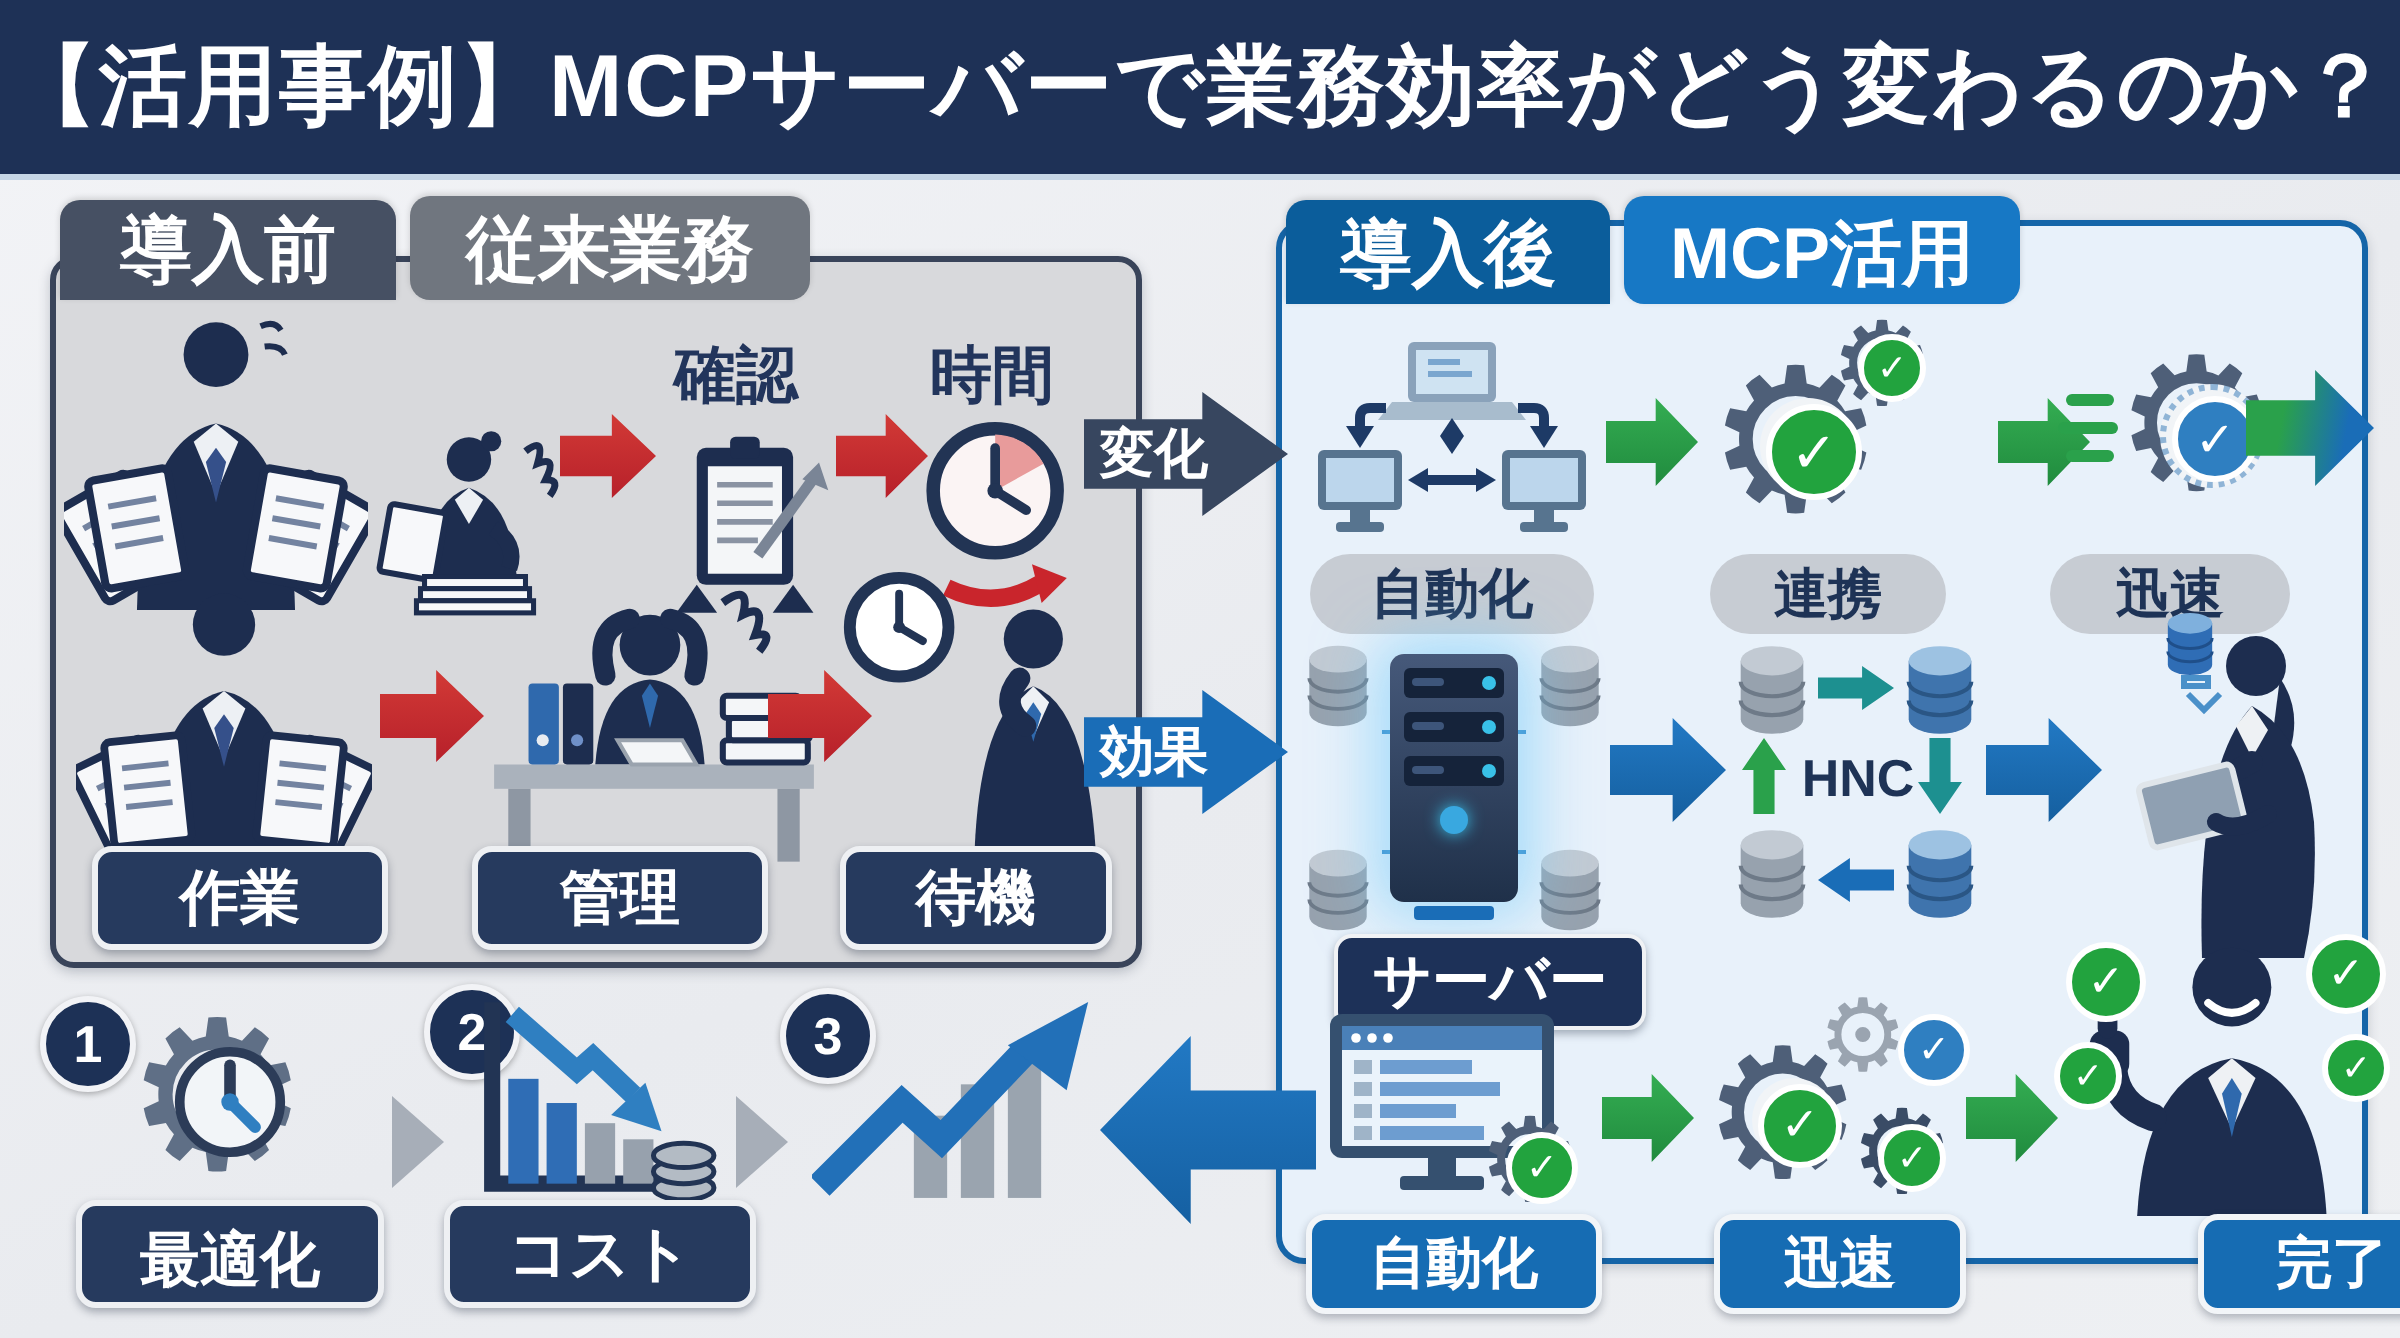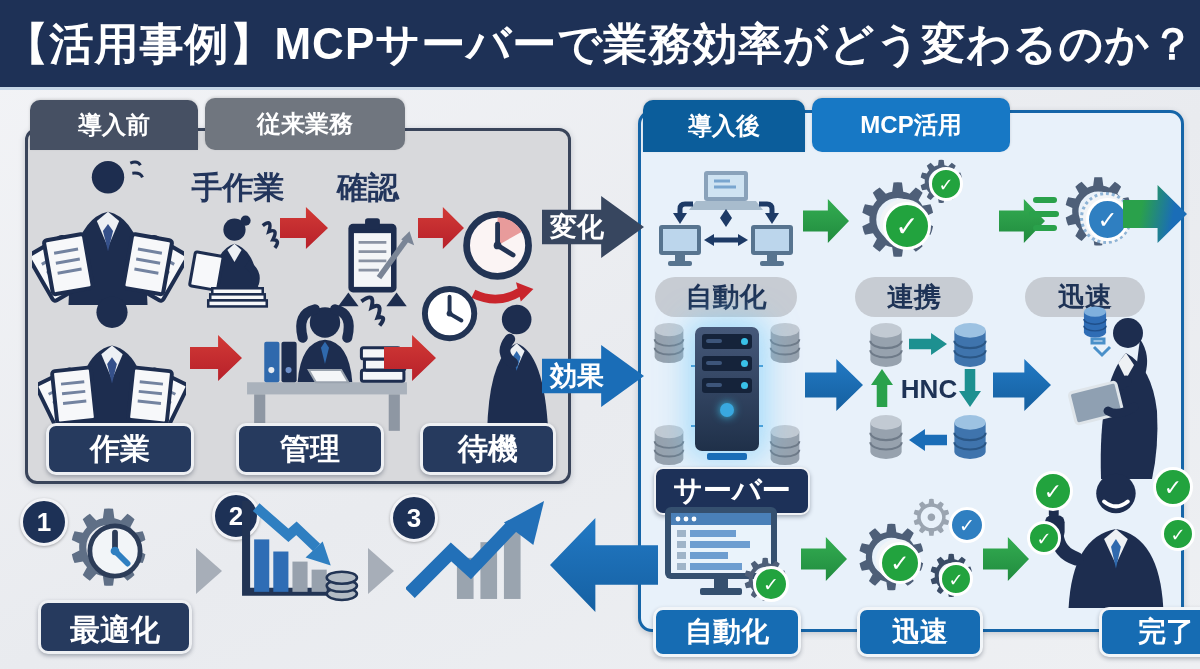--- a/index.html
+++ b/index.html
@@ -13,22 +13,22 @@
   .title-bar{left:0;top:0;width:1200px;height:87px;background:#1e3156;border-bottom:3px solid #c6d6e6;}
   .title-bar h1{margin:0;width:100%;text-align:center;line-height:87px;color:#ffffff;
     font-size:44px;font-weight:bold;letter-spacing:1px;}
 
   
   .panel-left{left:25px;top:128px;width:540px;height:350px;background:#d8d9dc;
     border:3px solid #39445a;border-radius:12px;box-shadow:0 2px 6px rgba(40,50,70,.25);}
   .panel-right{left:638px;top:110px;width:540px;height:516px;background:#e8f1fa;
     border:3px solid #1565a8;border-radius:14px;box-shadow:0 2px 6px rgba(40,50,70,.2);}
 
-  .tab{color:#fff;font-weight:bold;font-size:24px;border-radius:10px 10px 0 0;z-index:6;
-    box-shadow:0 -1px 3px rgba(0,0,0,.15);}
+  .tab{color:#fff;font-weight:bold;font-size:36px;border-radius:10px 10px 0 0;z-index:6;
+    box-shadow:0 -1px 3px rgba(0,0,0,.15);align-items:flex-end;}
   .tab-dk{background:#465063;}
   .tab-gy{background:#70767f;border-radius:10px;font-family:Liberation Serif, serif;}
   .tab-bl1{background:#0b5d9b;}
   .tab-bl2{background:#1778c5;border-radius:10px;}
 
   
   .txt-navy{color:#22355c;font-weight:bold;font-size:31px;text-align:center;}
   .pill-navy{background:#263a5e;border:3px solid #eef0f3;border-radius:10px;color:#fff;
     font-weight:bold;font-size:30px;box-shadow:0 2px 4px rgba(30,40,60,.35);}
   .pill-gray{background:#c7ccd3;border-radius:20px;color:#1e3356;font-weight:bold;font-size:27px;}
@@ -80,22 +80,22 @@
 
   <div class="abs tab tab-dk flex" style="left:30px;top:100px;width:168px;height:50px;">
     <span>導入前</span>
   </div>
   <div class="abs tab tab-gy flex" style="left:205px;top:98px;width:200px;height:52px;">
     <span>従来業務</span>
   </div>
 
   <section class="abs panel-left">
 
-    <div class="abs txt-navy" style="left:150px;top:36px;width:120px;">手作業</div>
     <div class="abs txt-navy" style="left:294px;top:36px;width:92px;">確認</div>
+    <div class="abs txt-navy" style="left:420px;top:36px;width:96px;">時間</div>
 
     <div class="abs" style="left:4px;top:22px;width:152px;height:152px;">
       <svg viewBox="0 0 150 150" width="152" height="152">
         <path d="M97 10q7-3 10 2M99 20q8-1 10 4" stroke="#1d2d4f" stroke-width="3" fill="none"></path>
         <circle cx="75" cy="24" r="16" fill="#1d2d4f"></circle>
         <path d="M36 150 Q38 66 75 58 Q112 66 114 150 Z" fill="#1d2d4f"></path>
         <path d="M75 58 l-11 9 11 26 11-26 Z" fill="#edf0f4"></path>
         <path d="M75 70 l-5 7 5 20 5-20 Z" fill="#35508a"></path>
         <g transform="rotate(-30 34 112)">
             <rect x="6" y="84" width="40" height="52" rx="3" fill="#f7f8fa" stroke="#1d2d4f" stroke-width="4"></rect>
@@ -356,21 +356,21 @@
         <div class="slot">
             <span class="dot"></span>
           </div>
         <div class="slot">
             <span class="dot"></span>
           </div>
         <div class="sbtn"></div>
       </div>
       <div class="abs" style="left:56px;top:132px;width:40px;height:7px;background:#1a6db7;border-radius:2px;"></div>
     </div>
-    <div class="abs lbl-navy flex" style="left:13px;top:354px;width:152px;height:44px;">
+    <div class="abs lbl-navy flex" style="left:26px;top:354px;width:152px;height:44px;">
       <span>サーバー</span>
     </div>
 
     <div class="abs farrow a-blue" style="left:164px;top:246px;width:58px;height:52px;"></div>
 
     <div class="abs" style="left:222px;top:208px;width:130px;height:142px;">
       <svg class="abs" style="left:4px;top:0;" viewBox="0 0 36 46" width="38" height="48">
           <path d="M3 9 V37 a15 7 0 0 0 30 0 V9" fill="#97a2ae"></path>
           <path d="M3 19 a15 7 0 0 0 30 0 M3 28 a15 7 0 0 0 30 0" stroke="#6e7a88" fill="none" stroke-width="2"></path>
           <ellipse cx="18" cy="9" rx="15" ry="7" fill="#c2cad3"></ellipse>
@@ -517,20 +517,23 @@
       <rect x="75" y="72" width="15" height="22" fill="#97a1ad"></rect>
       <path d="M20 10 L52 38 L60 31 L80 50" stroke="#2f7fc1" stroke-width="10" fill="none"></path>
       <path d="M86 44 l8 24 -25 -8 z" fill="#2f7fc1"></path>
       <g fill="#b3bbc4" stroke="#223454" stroke-width="2.5">
         <ellipse cx="105" cy="96" rx="15" ry="6"></ellipse>
           <ellipse cx="105" cy="88" rx="15" ry="6"></ellipse>
           <ellipse cx="105" cy="80" rx="15" ry="6"></ellipse>
       </g>
     </svg>
   </div>
+  <div class="abs pill-navy flex" style="left:222px;top:600px;width:150px;height:48px;">
+    <span>コスト</span>
+  </div>
 
   <div class="abs chev" style="left:368px;top:548px;width:26px;height:46px;"></div>
 
   <div class="abs badge flex" style="left:390px;top:494px;width:42px;height:42px;">
     <span>3</span>
   </div>
   <div class="abs" style="left:406px;top:500px;width:142px;height:100px;">
     <svg viewBox="0 0 145 100" width="142" height="100">
       <rect x="52" y="58" width="17" height="42" fill="#9aa4af"></rect>
       <rect x="76" y="42" width="17" height="58" fill="#9aa4af"></rect>

